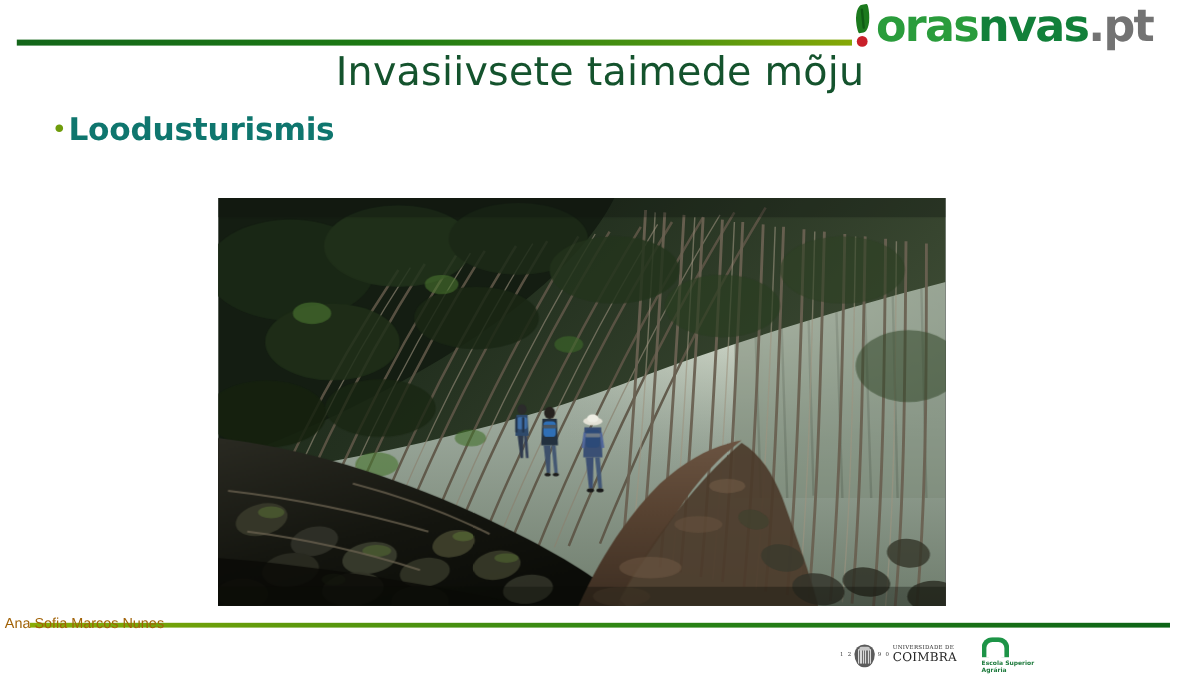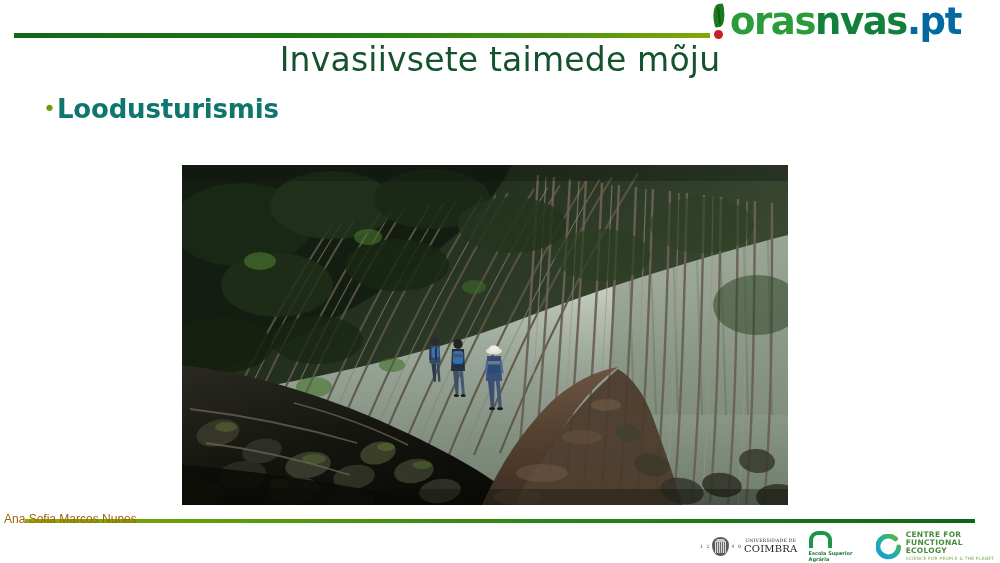--- a/index.html
+++ b/index.html
@@ -52,21 +52,21 @@
     font-family: "DejaVu Sans", sans-serif;
     font-weight: 700;
     font-size: 37px;
     letter-spacing: -1.4px;
     line-height: 40px;
     color: #26a03a;
     margin-left: -2px;
   }
   .logo-word .w1 { color: #2a9c3c; }
   .logo-word .w2 { color: #12803a; }
-  .logo-word .tld { color: #0369a1; }
+  .logo-word .tld { color: #737373; }
 
   
   #slide-title {
     position: absolute; left: 0; top: 40px;
     width: 1000px; text-align: center;
     font-family: "DejaVu Sans", sans-serif;
     font-size: 33px;
     color: #14532d;
     letter-spacing: 0.2px;
     white-space: nowrap;
@@ -113,21 +113,21 @@
     color: #a16207;
   }
 
   
   #partner-logos {
     position: absolute; left: 700px; top: 530px;
     width: 296px; height: 33px;
     display: flex; align-items: center;
   }
 
-  .logo-uc { display: flex; align-items: center; gap: 2px; width: 112px; text-align: center; }
+  .logo-uc { display: flex; align-items: center; gap: 2px; width: 112px; }
   .uc-digits {
     font-family: "DejaVu Serif", serif;
     font-size: 4.5px; color: #3a3a3a;
     letter-spacing: 1.1px;
   }
   .uc-crest {
     width: 17px; height: 19px;
     border-radius: 50% 50% 45% 45% / 42% 42% 58% 58%;
     background: #5b5b5b;
     position: relative; overflow: hidden;
@@ -439,31 +439,14 @@
       <span class="uc-bottom">COIMBRA</span>
     </span>
   </div>
 
   <div class="logo-esa">
     <span class="esa-arch"></span>
     <span class="esa-name">Escola Superior</span>
     <span class="esa-name">Agrária</span>
   </div>
 
-  <div class="logo-cfe">
-    <svg class="cfe-ring" viewBox="0 0 40 40">
-      <defs>
-        <linearGradient id="cfeG" x1="0" y1="1" x2="1" y2="0">
-          <stop offset="0%" stop-color="#1c9ad6"></stop>
-          <stop offset="45%" stop-color="#1fb0a6"></stop>
-          <stop offset="100%" stop-color="#5fb83a"></stop>
-        </linearGradient>
-      </defs>
-      <path d="M30,7.5 A16,16 0 1 0 35,20" fill="none" stroke="url(#cfeG)" stroke-width="7.5" stroke-linecap="round"></path>
-    </svg>
-    <span class="cfe-words">
-      <span class="cfe-l1">CENTRE FOR</span>
-      <span class="cfe-l2">FUNCTIONAL ECOLOGY</span>
-      <span class="cfe-tag">SCIENCE FOR PEOPLE &amp; THE PLANET</span>
-    </span>
-  </div>
 
 </div>
 
 </body></html>

